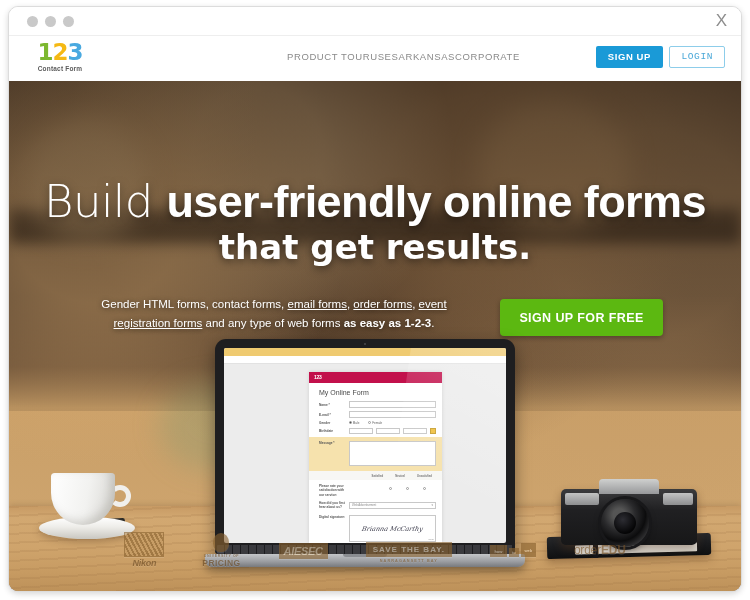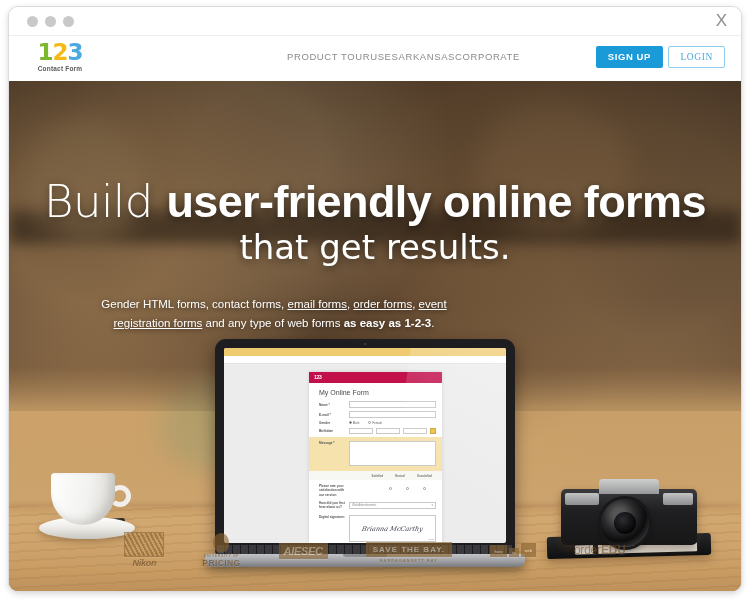--- a/index.html
+++ b/index.html
@@ -63,21 +63,21 @@
     border-radius:2px; cursor:pointer;
     font-family:"Liberation Sans", sans-serif;
   }
   .btn-login {
     position:absolute; right:16px; top:10px;
     background:transparent; color:#4aa8d8;
     border:1px solid #8dcdea;
     font-size:9.5px; letter-spacing:.6px;
     padding:0 11px; height:22px; line-height:20px;
     border-radius:2px; cursor:pointer;
-    font-family:Liberation Serif, serif;
+    font-family:Liberation Mono, monospace;
   }
 
   
   .hero {
     position:relative; height:510px; overflow:hidden;
     background:#3a2b20;
   }
   
   .bg-blur {
     position:absolute; inset:0;
@@ -119,21 +119,21 @@
   
   .headline {
     position:absolute; left:0; right:0; top:98px;
     text-align:center; color:#fff;
     text-shadow:0 2px 9px rgba(0,0,0,.55);
     line-height:1.04;
   }
   .hl-1 { font-size:45px; letter-spacing:-.6px; }
   .hl-light { font-weight:300; font-family:"DejaVu Sans", sans-serif; }
   .hl-bold  { font-weight:bold; }
-  .hl-2 { font-size:34px; font-weight:400; font-family:"DejaVu Sans", sans-serif; margin-top:4px; }
+  .hl-2 { font-size:34px; font-weight:700; font-family:"DejaVu Sans", sans-serif; margin-top:4px; }
 
   .subcopy {
     position:absolute; left:70px; top:214px; width:390px;
     text-align:center; color:#ffffff; font-size:11.5px;
     line-height:1.65; text-shadow:0 1px 5px rgba(0,0,0,.6);
   }
   .subcopy u { text-decoration:underline; cursor:pointer; }
   .subcopy b { font-weight:bold; }
 
   .cta {
@@ -386,20 +386,21 @@
       <div class="desk-grain"></div>
     </div>
 
     <div class="headline">
       <div class="hl-1"><span class="hl-light">Build </span><span class="hl-bold">user-friendly online forms</span></div>
       <div class="hl-2">that get results.</div>
     </div>
 
     <div class="subcopy"><span>Gender HTML forms, contact forms, </span><u>email forms</u><span>, </span><u>order forms</u><span>, </span><u>event registration forms</u><span> and any type of web forms </span><b>as easy as 1-2-3</b><span>.</span></div>
 
+    <button class="cta">SIGN UP FOR FREE</button>
 
     <div class="cup">
       <div class="spoon"></div>
       <div class="saucer"></div>
       <div class="cup-handle"></div>
       <div class="cup-body"></div>
     </div>
 
     <div class="camera">
       <div class="notebook">

